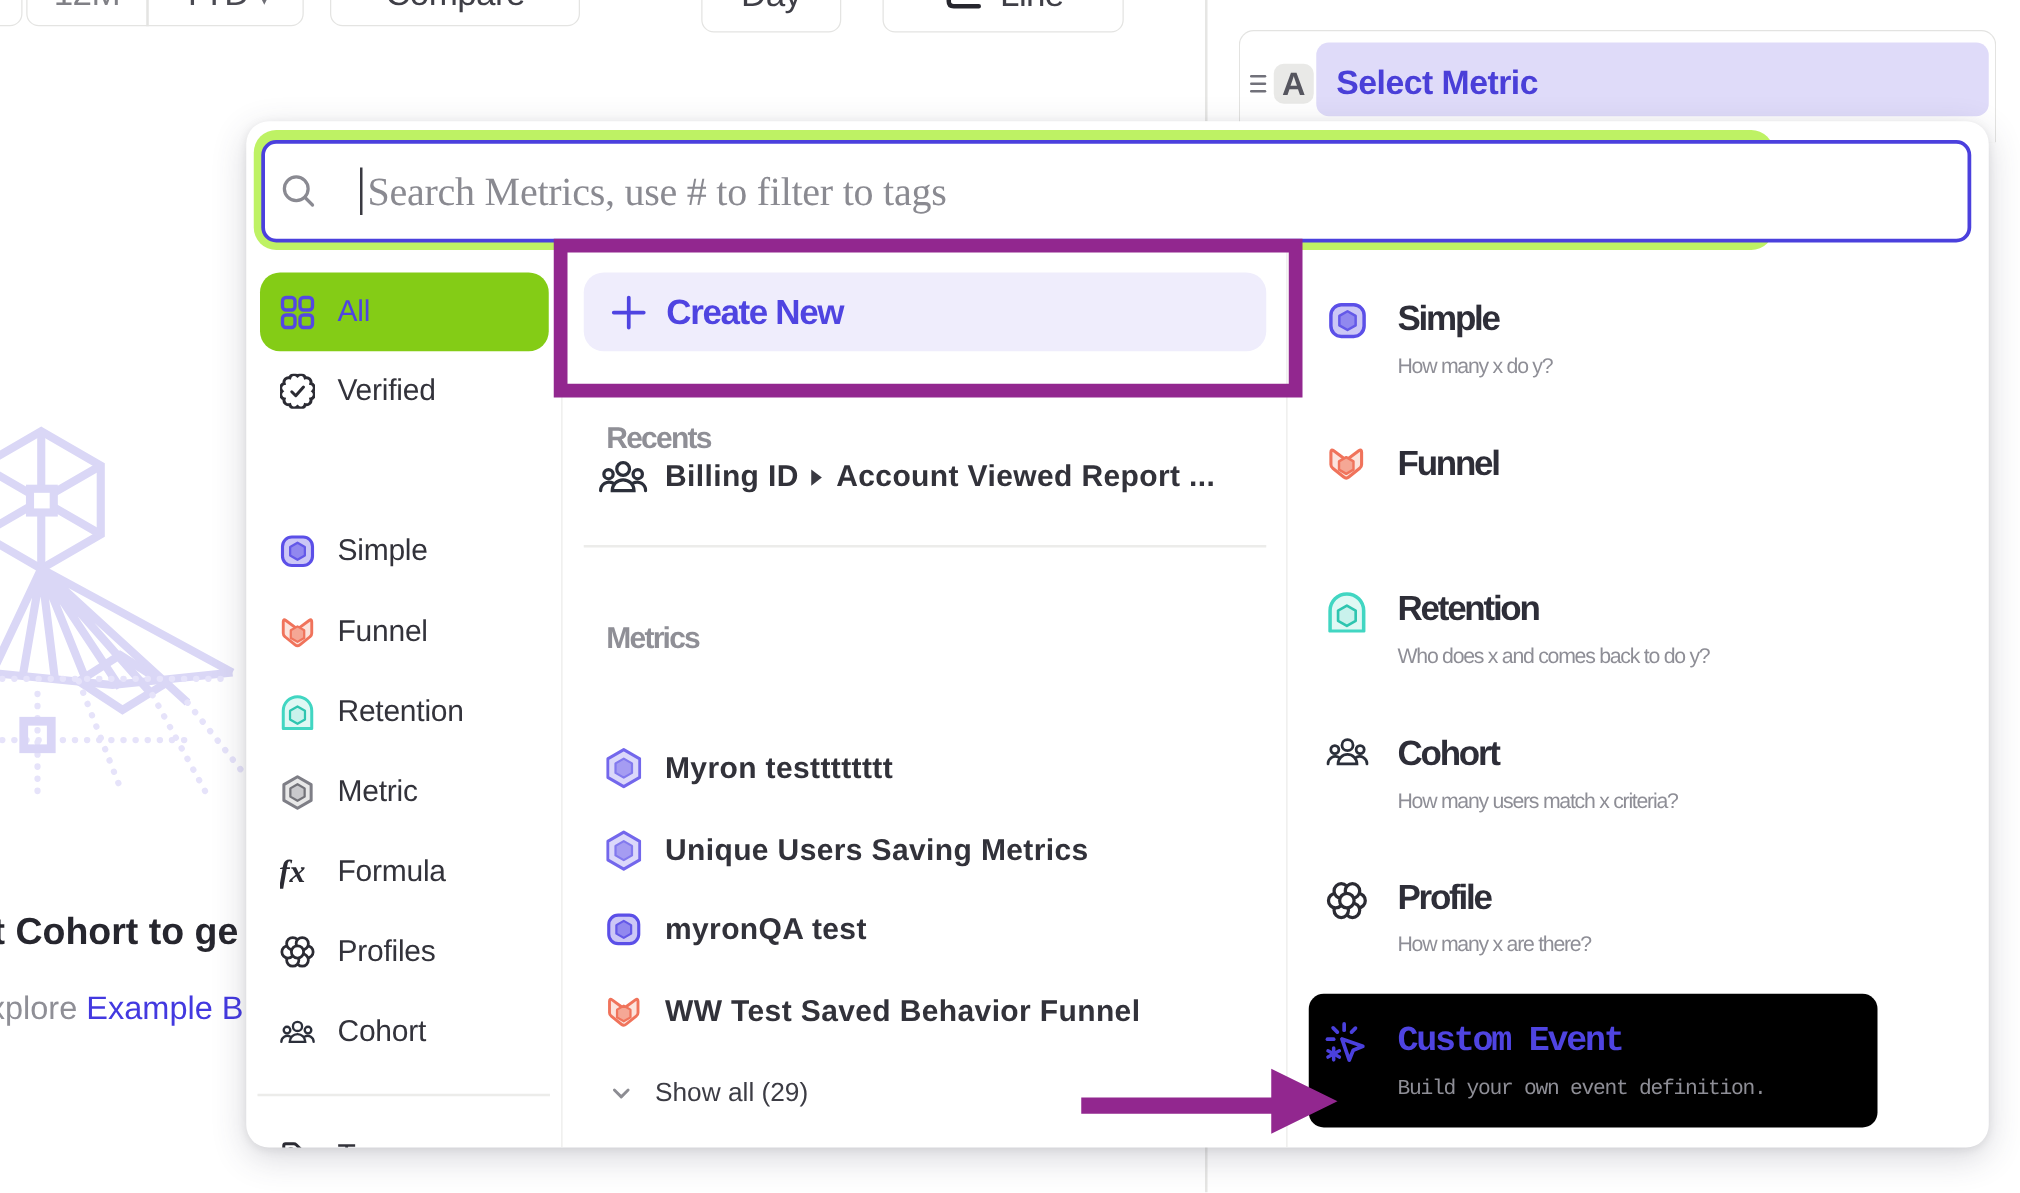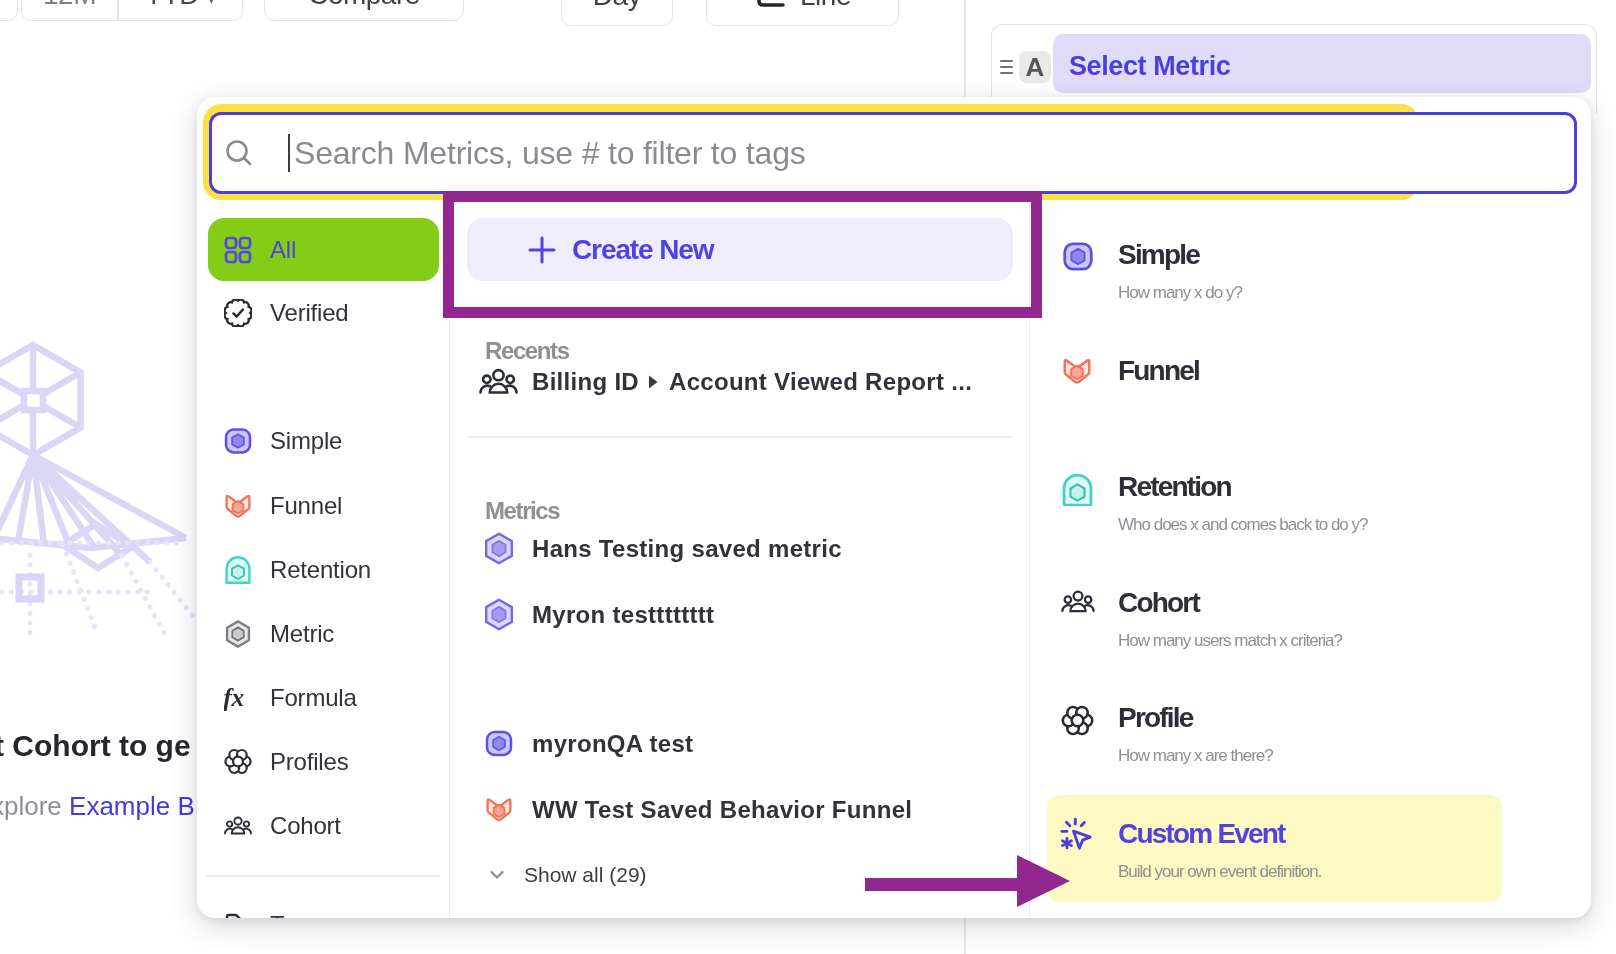--- a/index.html
+++ b/index.html
@@ -24,48 +24,48 @@
   .burger div { height:2.4px; background:#71717A; margin-bottom:3.4px; border-radius:2px; }
 
   .empty-title { position:absolute; left:-6px; top:729px; font-size:30px; font-weight:700; color:#26262E; white-space:nowrap; }
   .empty-sub { position:absolute; left:-9px; top:791px; font-size:26px; color:#8F8F96; white-space:nowrap; }
   .empty-sub b { color:#4339E0; font-weight:400; }
 
   
   .panel { position:absolute; left:197px; top:97px; width:1394px; height:821px; background:#fff;
            border-radius:18px; box-shadow:0 8px 28px rgba(60,60,85,.20), 0 2px 8px rgba(0,0,0,.08);
            overflow:hidden; }
-  .halo { position:absolute; left:6px; top:7px; width:1216px; height:96px; background:#fde047; border-radius:18px; }
+  .halo { position:absolute; left:6px; top:7px; width:1216px; height:96px; background:#bef264; border-radius:18px;font-family:Liberation Serif, serif; }
   .sbox { position:absolute; left:6px; top:8px; width:1368px; height:82px; background:#fff;
           border:3px solid #4B40DD; border-radius:12px; display:flex; align-items:center; }
   .sbox .ph { color:#8A8A91; font-size:32px; letter-spacing:-0.2px; }
   .caret { width:2px; height:38px; background:#3A3A42; margin-right:4px; }
 
   .col-side { position:absolute; left:0; top:104px; width:252px; height:717px; }
   .col-mid  { position:absolute; left:252px; top:104px; width:580px; height:717px; border-left:1.5px solid #ECECEA; }
   .col-right{ position:absolute; left:832px; top:104px; width:562px; height:717px; border-left:1.5px solid #ECECEA; }
 
   .side-item { position:absolute; left:11px; width:231px; height:63px; border-radius:16px;
                display:flex; align-items:center; color:#33333B; font-size:24px; font-weight:500; letter-spacing:-0.2px; }
   .side-item .ic { width:28px; margin-left:16px; margin-right:18px; flex:none; display:flex;align-items:center; }
   .side-item.sel { background:#84cc16; color:#4F44E1; }
 
   .mid-row { position:absolute; display:flex; align-items:center; color:#32323A; font-size:24px; font-weight:600; letter-spacing:0.3px; white-space:nowrap; }
   .mid-row .ic { width:28px; margin-right:19px; flex:none; display:flex; }
   .glabel { position:absolute; color:#8F8F96; font-size:24px; font-weight:600; letter-spacing:-1.4px; line-height:28px;margin-top:30px; }
   .hdiv { position:absolute; background:#ECECEA; height:1.5px; }
 
   .create-pill { position:absolute; left:17px; top:114px; width:546px; height:63px; background:#EFEDFC;
-                 border-radius:16px; display:flex; align-items:center; color:#4F44E1; font-size:28px; font-weight:600; letter-spacing:-1.1px;padding-left:39px; }
+                 border-radius:16px; display:flex; align-items:center; color:#4F44E1; font-size:28px; font-weight:600; letter-spacing:-1.1px; }
 
   .r-row { position:absolute; left:0; width:562px; height:107px; }
   .r-row .ric { position:absolute; left:31px; top:25px; width:34px; display:flex; }
   .r-row .rt { position:absolute; left:88px; top:23px; font-size:28px; font-weight:600; letter-spacing:-1.8px; color:#2E2E38; white-space:nowrap; }
   .r-row .rd { position:absolute; left:88px; top:67px; font-size:17px; color:#8E8E96; letter-spacing:-1.0px; white-space:nowrap; }
-  .r-row.sel { left:17px; width:455px; background:#fef9c3; border-radius:12px; }
+  .r-row.sel { left:17px; width:455px; background:#000000; border-radius:12px;font-family:Liberation Mono, monospace; }
   .r-row.sel .ric { left:12px; top:19px; }
   .r-row.sel .rt { left:71px; color:#4F44E1; }
   .r-row.sel .rd { left:71px; }
 
   
   .anno-rect { position:absolute; left:443px; top:191px; width:599px; height:127px;
                border:11px solid #92278F; z-index:30; }
   .anno-arrow { position:absolute; left:860px; top:850px; z-index:30; }
 </style>
 </head>
@@ -228,32 +228,32 @@
               <circle cx="31.2" cy="12.3" r="3.7"></circle>
               <path d="M10.8,25.5 a8.7,8.7 0 0 1 17.4,0 Z"></path>
               <circle cx="19.5" cy="8.2" r="5.1"></circle>
             </g>
           </svg>
         </span>Billing ID <svg width="12" height="16" viewBox="0 0 12 16" style="margin:0 10px 0 8px;">
           <path d="M2,1.5 L10.5,8 L2,14.5 Z" fill="#3A3A42"></path>
         </svg> Account Viewed Report ...</div>
     <div class="hdiv" style="left:17px; top:235px; width:546px;"></div>
     <div class="glabel" style="left:35px; top:266px;text-align:right;">Metrics</div>
-    <div class="mid-row" style="left:35px; top:331px;"><span class="ic">
-          <svg width="28" height="33" viewBox="0 0 28 33">
-            <path d="M14.00,1.70 L26.82,9.10 L26.82,23.90 L14.00,31.30 L1.18,23.90 L1.18,9.10 Z" fill="#DBD8FA" stroke="#7367EC" stroke-width="2.4" stroke-linejoin="round"></path>
-            <path d="M14.00,8.90 L20.58,12.70 L20.58,20.30 L14.00,24.10 L7.42,20.30 L7.42,12.70 Z" fill="#A59CF2" stroke="#8279EE" stroke-width="1.8" stroke-linejoin="round"></path>
-          </svg>
-        </span>Hans Testing saved metric</div>
     <div class="mid-row" style="left:35px; top:397px;"><span class="ic">
           <svg width="28" height="33" viewBox="0 0 28 33">
             <path d="M14.00,1.70 L26.82,9.10 L26.82,23.90 L14.00,31.30 L1.18,23.90 L1.18,9.10 Z" fill="#DBD8FA" stroke="#7367EC" stroke-width="2.4" stroke-linejoin="round"></path>
             <path d="M14.00,8.90 L20.58,12.70 L20.58,20.30 L14.00,24.10 L7.42,20.30 L7.42,12.70 Z" fill="#A59CF2" stroke="#8279EE" stroke-width="1.8" stroke-linejoin="round"></path>
           </svg>
         </span>Myron testttttttt</div>
+    <div class="mid-row" style="left:35px; top:463px;"><span class="ic">
+          <svg width="28" height="33" viewBox="0 0 28 33">
+            <path d="M14.00,1.70 L26.82,9.10 L26.82,23.90 L14.00,31.30 L1.18,23.90 L1.18,9.10 Z" fill="#DBD8FA" stroke="#7367EC" stroke-width="2.4" stroke-linejoin="round"></path>
+            <path d="M14.00,8.90 L20.58,12.70 L20.58,20.30 L14.00,24.10 L7.42,20.30 L7.42,12.70 Z" fill="#A59CF2" stroke="#8279EE" stroke-width="1.8" stroke-linejoin="round"></path>
+          </svg>
+        </span>Unique Users Saving Metrics</div>
     <div class="mid-row" style="left:35px; top:528px;"><span class="ic">
           <svg width="31" height="29" viewBox="0 0 28 28">
             <rect x="2" y="2.6" width="24" height="22.8" rx="7.5" fill="#CCC7F6" stroke="#5B4FE8" stroke-width="2.5"></rect>
             <path d="M14.00,7.20 L19.89,10.60 L19.89,17.40 L14.00,20.80 L8.11,17.40 L8.11,10.60 Z" fill="#9188EF" stroke="#6459E8" stroke-width="1.8" stroke-linejoin="round"></path>
           </svg>
         </span>myronQA test</div>
     <div class="mid-row" style="left:35px; top:594px;"><span class="ic">
           <svg width="32" height="29" viewBox="0 0 28 26">
             <path d="M2.6,4.4 Q2.6,1.9 4.7,3.4 L11.9,8.7 Q14,10.2 16.1,8.7 L23.3,3.4 Q25.4,1.9 25.4,4.4 L25.4,13.6 Q25.4,15.4 24.0,16.4 L15.9,22.9 Q14,24.4 12.1,22.9 L4.0,16.4 Q2.6,15.4 2.6,13.6 Z" fill="#FCE3DC" stroke="#F0735B" stroke-width="2.3" stroke-linejoin="round"></path>
             <path d="M14.00,8.10 L19.37,11.20 L19.37,17.40 L14.00,20.50 L8.63,17.40 L8.63,11.20 Z" fill="#F5A795" stroke="#F0745C" stroke-width="1.8" stroke-linejoin="round"></path>

